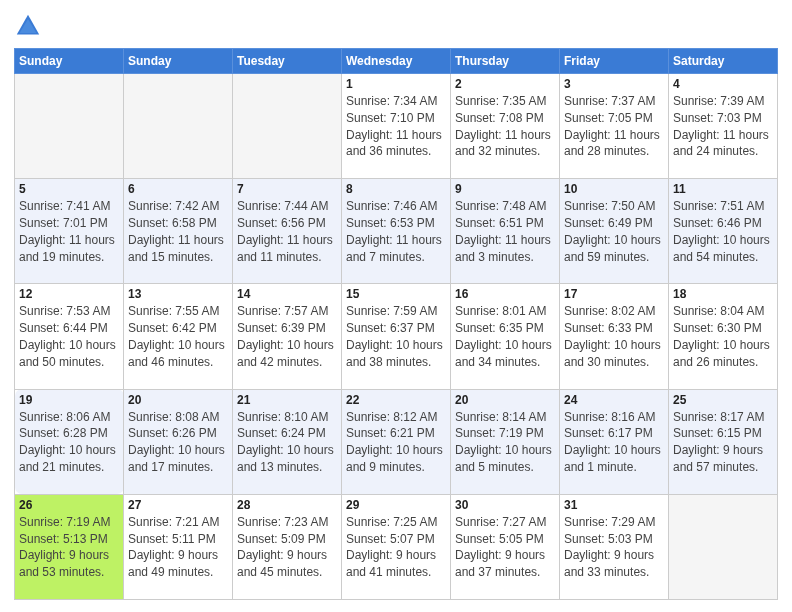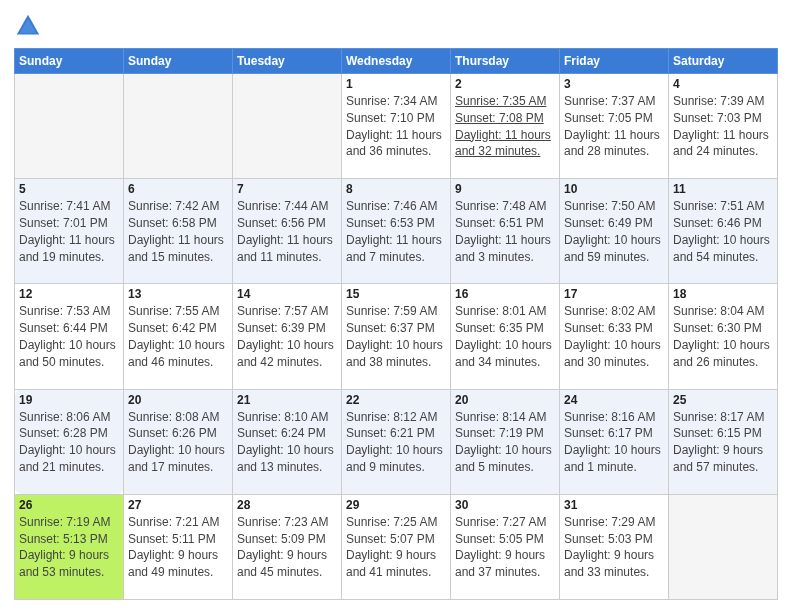--- a/index.html
+++ b/index.html
@@ -140,21 +140,21 @@
           <td class="empty" style="background: rgb(245, 245, 245);"></td>
           <td style="background: rgb(255, 255, 255);">
             <div class="day-number">1</div>
             <div class="day-info" style="white-space: pre-line;">Sunrise: 7:34 AM
 Sunset: 7:10 PM
 Daylight: 11 hours
 and 36 minutes.</div>
           </td>
           <td style="background: rgb(255, 255, 255);">
             <div class="day-number">2</div>
-            <div class="day-info" style="white-space: pre-line; text-decoration: underline;">Sunrise: 7:35 AM
+            <div class="day-info" style="white-space: pre-line;">Sunrise: 7:35 AM
 Sunset: 7:08 PM
 Daylight: 11 hours
 and 32 minutes.</div>
           </td>
           <td style="background: rgb(255, 255, 255);">
             <div class="day-number">3</div>
             <div class="day-info" style="white-space: pre-line;">Sunrise: 7:37 AM
 Sunset: 7:05 PM
 Daylight: 11 hours
 and 28 minutes.</div>

